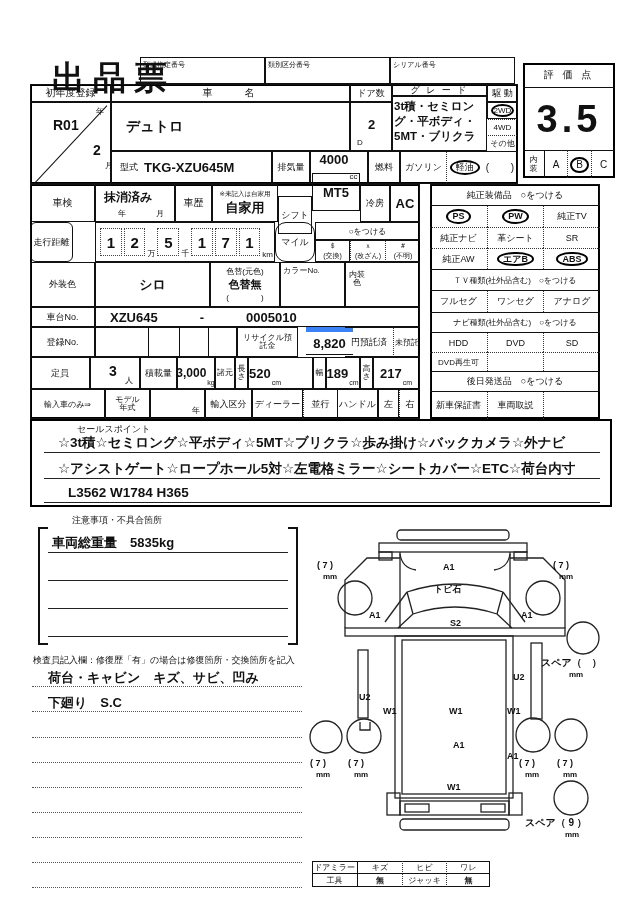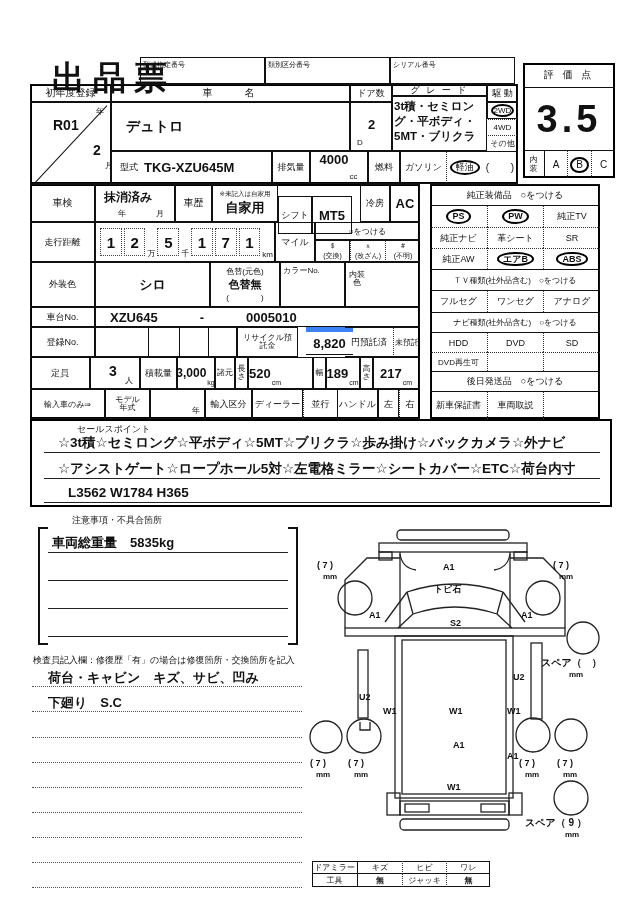--- a/index.html
+++ b/index.html
@@ -98,37 +98,37 @@
     <span class="c b s12 nw" style="left:8px;top:4px;">抹消済み</span>
     <span class="c s8" style="left:22px;bottom:2px;">年</span>
     <span class="c s8" style="right:10px;bottom:2px;">月</span>
   </div>
   <div class="c bd fx s10" style="left:175px;top:184px;width:37px;height:38px;">車歴</div>
   <div class="c bd col" style="left:212px;top:184px;width:66px;height:38px;">
     <span style="font-size:6.5px;" class="nw">※未記入は自家用</span>
     <span class="b s13 nw">自家用</span>
   </div>
   <div class="c bd fx s9" style="left:278px;top:184px;width:34px;height:38px;margin-top:12px;">シフト</div>
-  <div class="c bd fx b s13" style="left:312px;top:196px;width:40px;height:38px;">MT5</div>
+  <div class="c bd fx b s13" style="left:312px;top:173px;width:48px;height:38px;">MT5</div>
   <div class="c bd fx s9" style="left:360px;top:184px;width:30px;height:38px;">冷房</div>
   <div class="c bd fx b s13" style="left:390px;top:184px;width:30px;height:38px;">AC</div>
 
-  <div class="c bd fx s9" style="left:30px;top:222px;width:65px;height:40px;">走行距離</div>
+  <div class="c bd fx s9" style="left:30px;top:222px;width:43px;height:40px;border-radius:6px;">走行距離</div>
   <div class="c bd" style="left:95px;top:222px;width:180px;height:40px;display:flex;align-items:center;padding-left:3px;">
     <span class="digit">1</span>
     <span class="digit">2</span>
     <span class="unit">万</span>
     <span class="digit">5</span>
     <span class="unit">千</span>
     <span class="digit">1</span>
     <span class="digit">7</span>
     <span class="digit">1</span>
     <span class="unit">km</span>
   </div>
-  <div class="c bd fx s9" style="left:275px;top:222px;width:40px;height:40px;">マイル</div>
+  <div class="c bd fx s9" style="left:275px;top:222px;width:40px;height:40px;border-radius:11px;">マイル</div>
   <div class="c bd fx s8" style="left:315px;top:222px;width:105px;height:18px;">○をつける</div>
   <div class="c bd col s7" style="left:315px;top:240px;width:35px;height:22px;">
     <span>＄</span>
     <span>(交換)</span>
   </div>
   <div class="c col s7 dotl" style="left:350px;top:240px;width:35px;height:22px;border-top:1px solid #111;border-bottom:1px solid #111;">
     <span>ｘ</span>
     <span>(改ざん)</span>
   </div>
   <div class="c col s7 dotl" style="left:385px;top:240px;width:35px;height:22px;border-top:1px solid #111;border-bottom:1px solid #111;">

